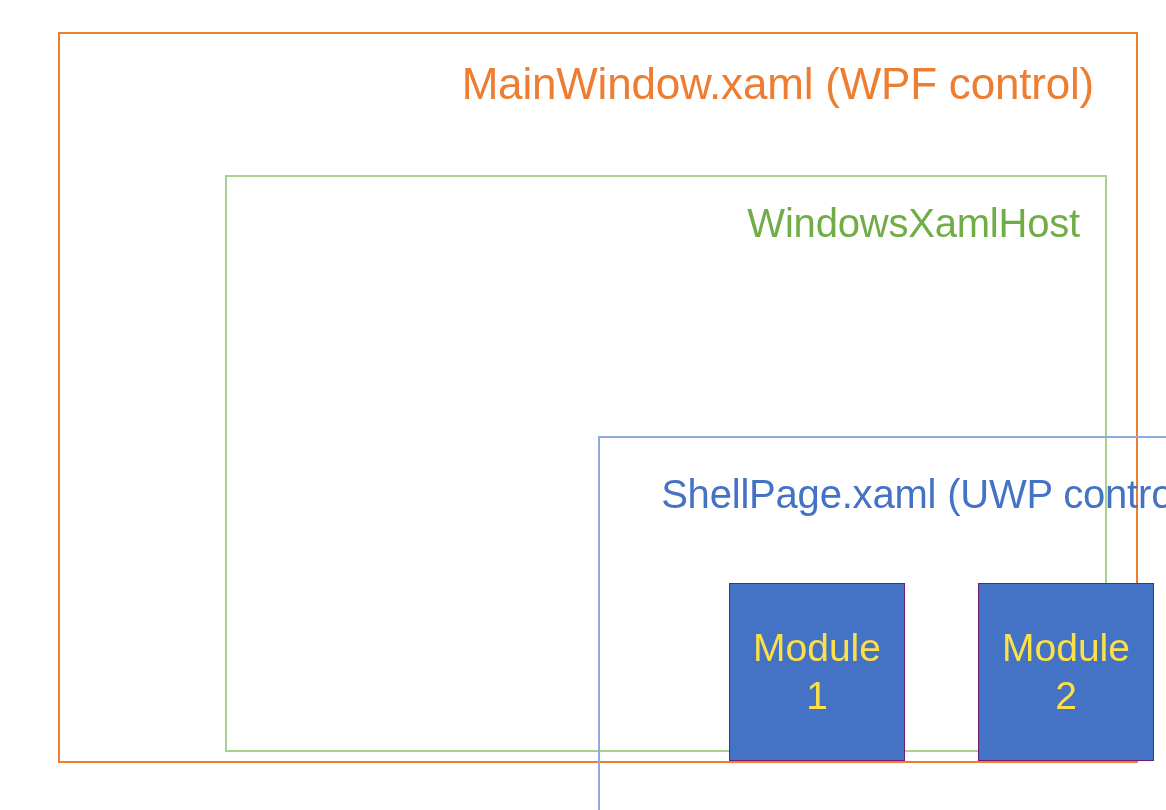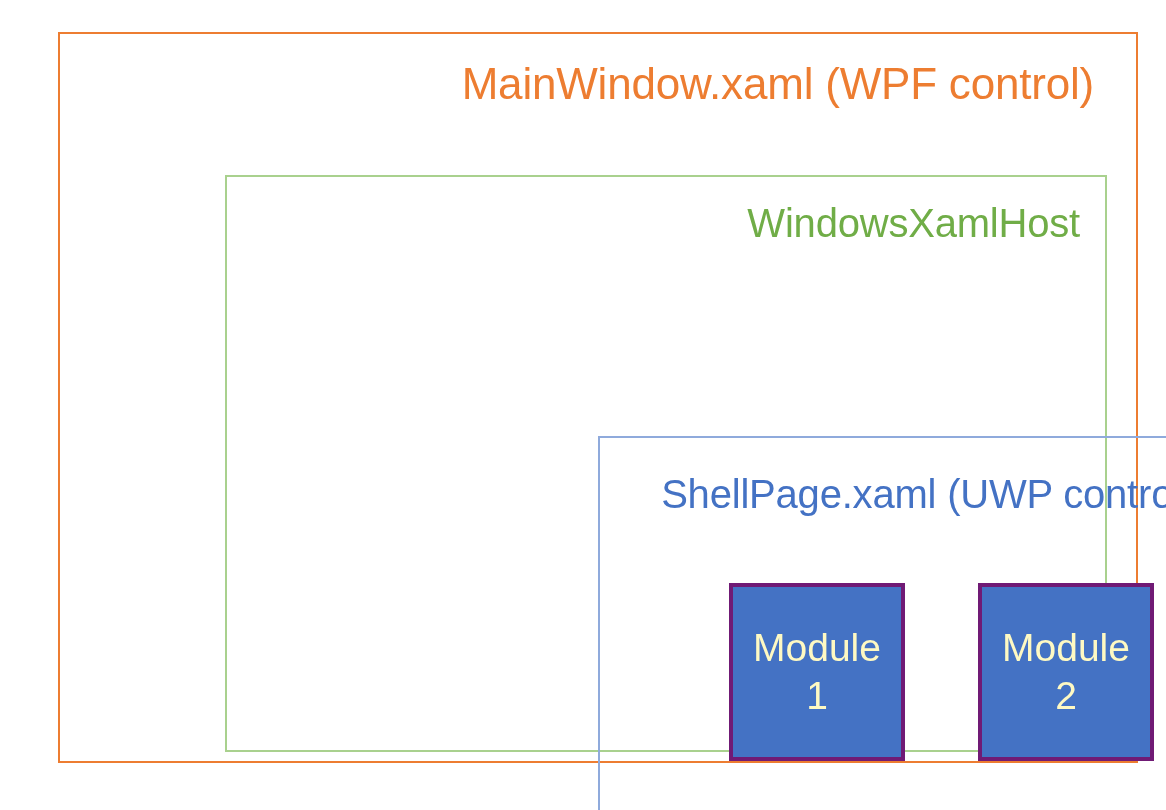--- a/index.html
+++ b/index.html
@@ -94,22 +94,22 @@
     width: 425px;
     height: 180px;
   }
   .module-box {
     position: absolute;
     top: 0;
     width: 176px;
     height: 178px;
     box-sizing: border-box;
     background: #4472C4;
-    border: 4px solid #701a75;
-    color: #fef9c3;
+    border: 1px solid #701a75;
+    color: #fde047;
     display: flex;
     flex-direction: column;
     align-items: center;
     justify-content: center;
     font-size: 39px;
     line-height: 1.22;
     text-align: center;
   }
   .module-1 { left: 0px; }
   .module-2 { left: 249px; }

